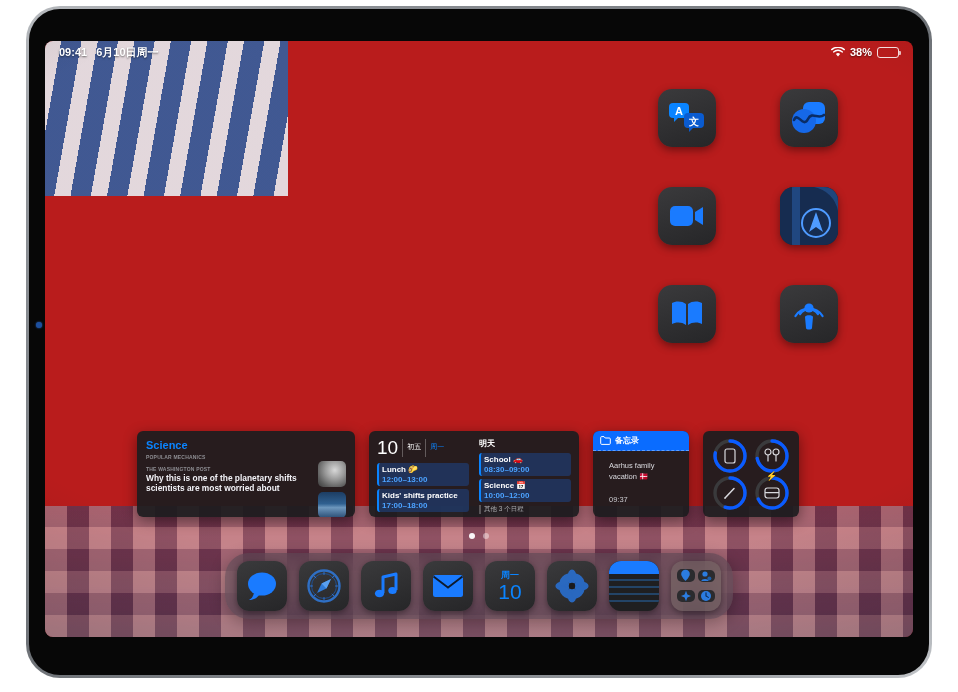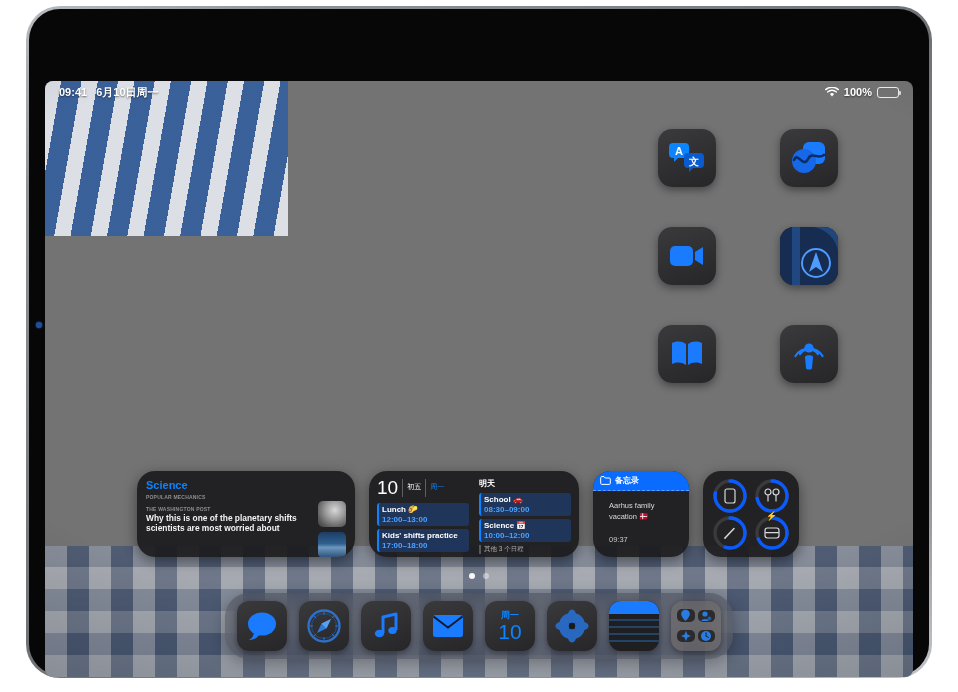--- a/index.html
+++ b/index.html
@@ -49,22 +49,21 @@
     box-shadow: 0 0 2px #2a63bb;
   }
 
   
   .screen {
     position: relative;
     width: 100%;
     height: 100%;
     border-radius: 8px;
     overflow: hidden;
-    background: #737373;
-    margin-top: 40px;
+    background: #b91c1c;
   }
 
   
   .wallpaper {
     position: absolute;
     inset: 0;
     background:
       
       linear-gradient(to bottom, rgba(0,0,0,0) 72%, rgba(42,60,88,0.25) 80%, rgba(30,45,70,0.35) 100%),
       
@@ -195,21 +194,21 @@
     position: absolute;
     left: 92px;
     top: 390px;
     display: flex;
     align-items: flex-start;
     gap: 14px;
     z-index: 25;
   }
   .widget {
     background: rgba(28,28,30,.93);
-    border-radius: 18px;
+    border-radius: 6px;
     box-shadow: 0 4px 14px rgba(0,0,0,.45);
     overflow: hidden;
   }
 
   
   .w-news { width: 218px; height: 86px; padding: 8px 9px 0 9px; }
   .news-title {
     color: #0a84ff;
     font-size: 11px;
     font-weight: bold;
@@ -383,21 +382,21 @@
           <div class="status-left">
             <span>09:41</span>
             <span>6月10日周一</span>
           </div>
           <div class="status-right">
             <svg class="wifi-icon" width="14" height="11" viewBox="0 0 14 11">
               <path d="M7 9.4 L9.1 6.9 A3.3 3.3 0 0 0 4.9 6.9 Z" fill="#fff"></path>
               <path d="M2.6 4.9 A6.6 6.6 0 0 1 11.4 4.9" stroke="#fff" stroke-width="1.4" fill="none" stroke-linecap="round"></path>
               <path d="M0.7 2.6 A9.6 9.6 0 0 1 13.3 2.6" stroke="#fff" stroke-width="1.4" fill="none" stroke-linecap="round"></path>
             </svg>
-            <span>100%</span>
+            <span>38%</span>
             <span class="battery">
               <span class="battery-fill"></span>
             </span>
           </div>
         </div>
 
         <div class="app-grid">
 
           <div class="app-icon">
             <svg width="40" height="34" viewBox="0 0 40 34">

